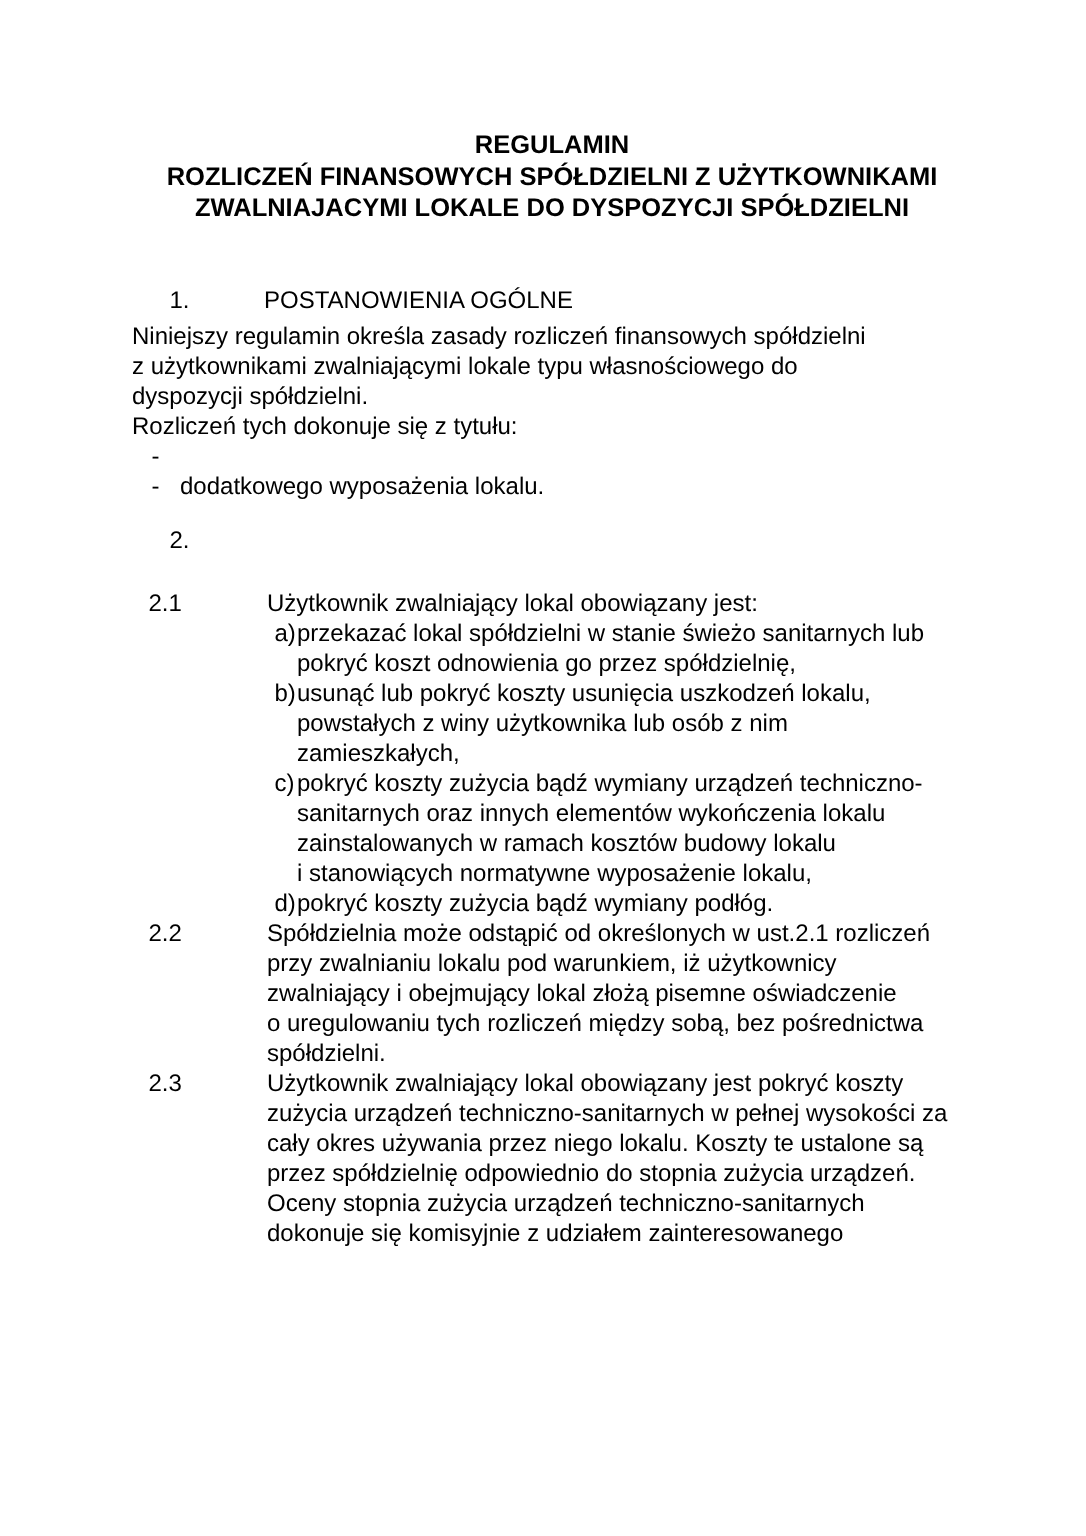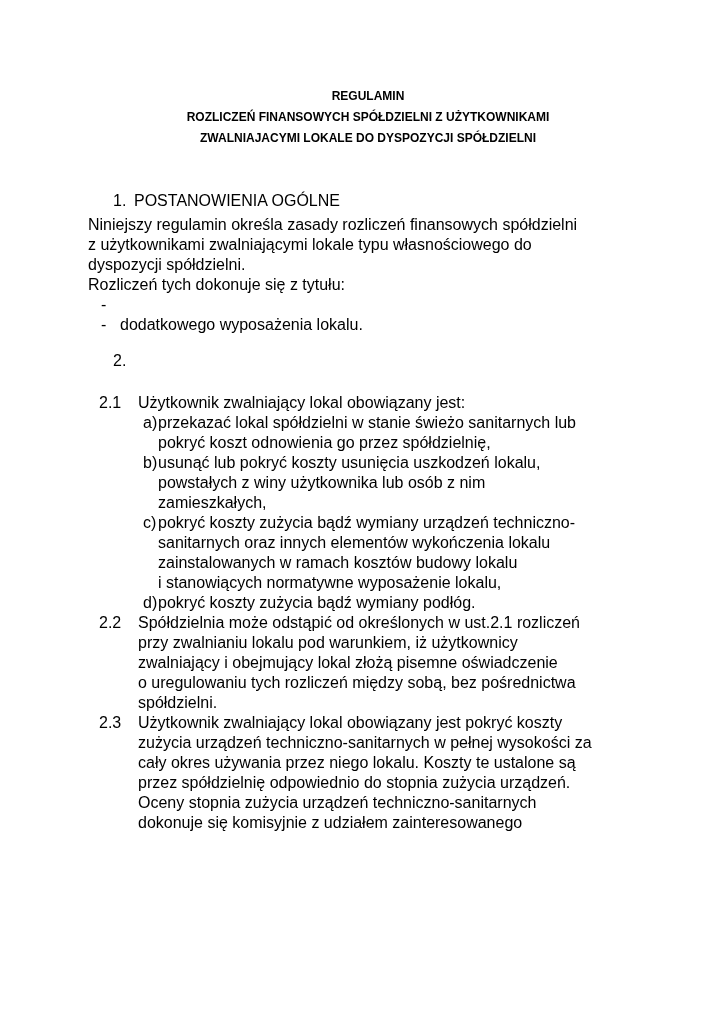--- a/index.html
+++ b/index.html
@@ -24,57 +24,59 @@
     overflow: hidden;
   }
   .content {
     position: absolute;
     left: 88px;
     top: 86px;
     width: 560px;
   }
   .title {
     margin: 0;
-    font-size: 12px;
+    font-size: 17px;
     font-weight: bold;
     line-height: 21px;
     text-align: center;
     white-space: pre-line;
   }
   .hrow {
     display: flex;
     align-items: flex-start;
   }
   .h1row { margin-top: 42px; margin-left: 25px; }
   .h2row { margin-top: 16px; margin-left: 25px; }
   .hnum {
     width: 21px;
     flex: none;
   }
   .htext {
     white-space: pre-line;
+    margin-left: 42px;
   }
   .para {
     margin: 0;
     white-space: pre-line;
   }
   .intro { margin-top: 4px; }
   .bullet {
     display: flex;
     padding-left: 13px;
   }
   .dash {
     width: 19px;
     flex: none;
   }
   .btext { white-space: pre-line; }
   .clauses { margin-top: 22px; }
   .clause {
     display: flex;
     padding-left: 11px;
+    gap: 40px;
   }
   .cnum {
     width: 39px;
     flex: none;
   }
   .cbody {
     flex: 1;
     min-width: 0;
   }
   .ctext { white-space: pre-line; }

